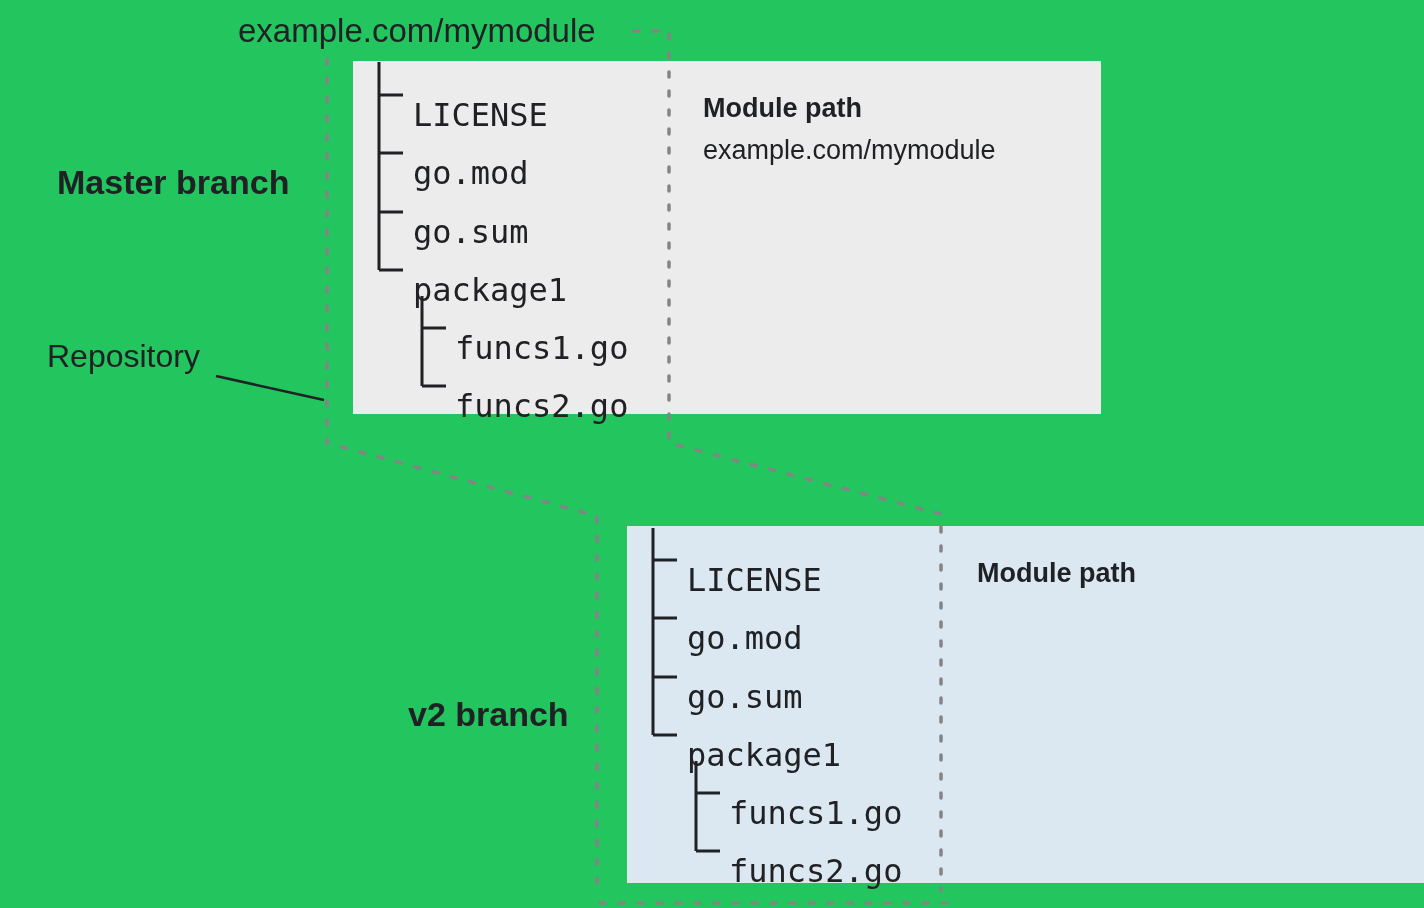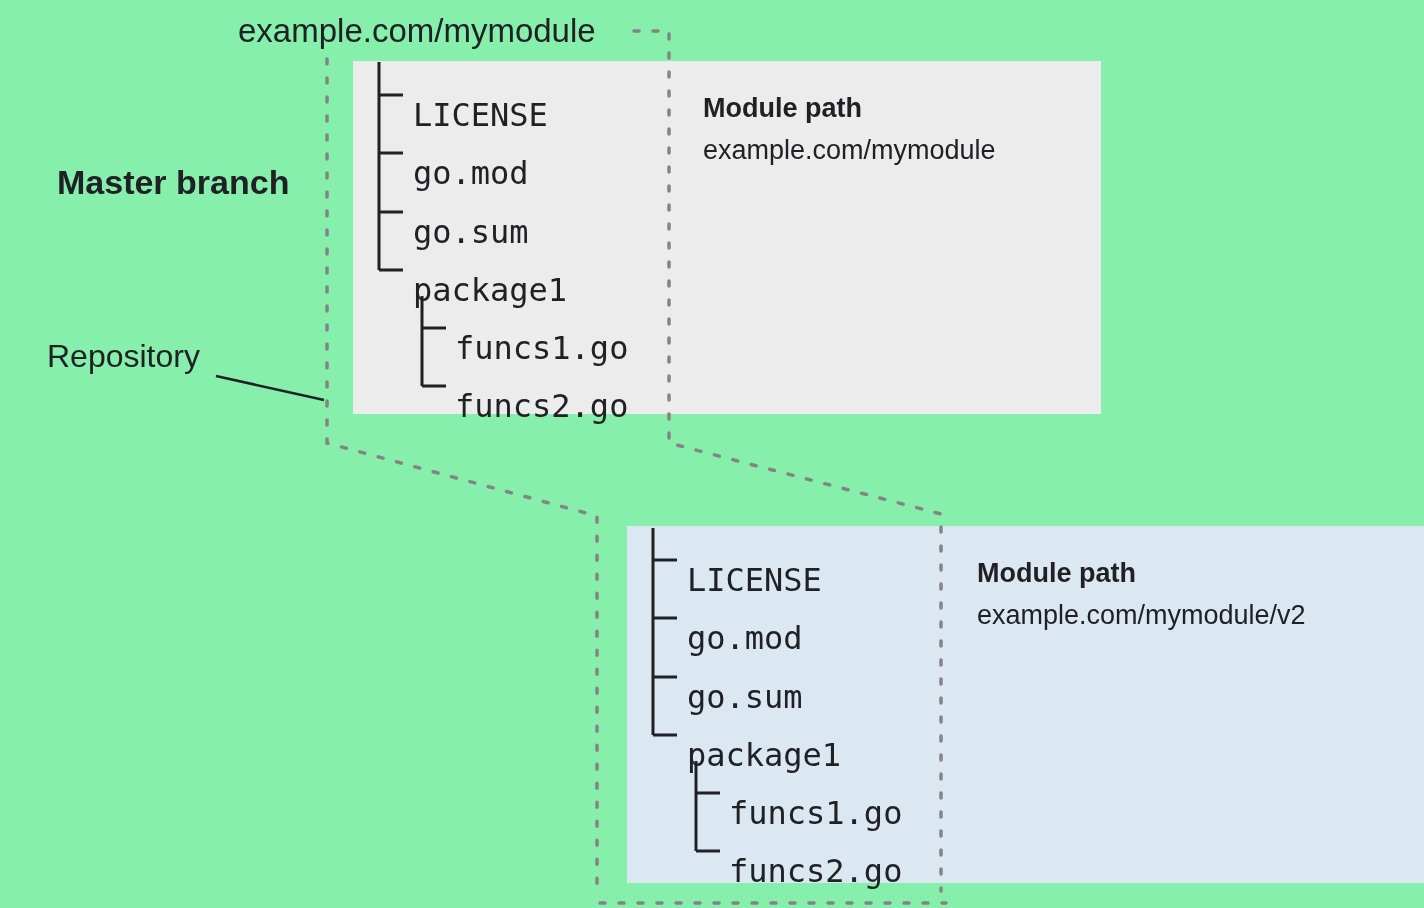--- a/index.html
+++ b/index.html
@@ -1,19 +1,19 @@
 <!DOCTYPE html>
 <html><head>
 <meta charset="utf-8">
 <style>
   html,body{margin:0;padding:0;background:#ffffff;}
   .canvas{
     position:relative;
     width:1424px;height:908px;
-    background:#86efac;
+    background:#22c55e;
     overflow:hidden;
     font-family:"Liberation Sans", sans-serif;
     color:#202124;
   }
   .box{position:absolute;}
   .box.gray{background:#ececec;}
   .box.blue{background:#dce8f1;}
   svg.lines{position:absolute;left:0;top:0;width:1424px;height:908px;}
   .sans{
     position:absolute;
@@ -68,20 +68,21 @@
       <path d="M 696 761 V 851"></path>
       <path d="M 696 793 H 720"></path>
       <path d="M 696 851 H 720"></path>
     </g>
   </svg>
 
   <div class="sans" style="left:238px;top:10px;">example.com/mymodule</div>
 
   <div class="sans" style="left:47px;top:335px;font-size:32px;">Repository</div>
   <div class="sans branch-label" style="left:57px;top:161px;">Master branch</div>
+  <div class="sans branch-label" style="left:408px;top:693px;">v2 branch</div>
 
   <div class="mono-row" style="left:413px;top:75px;">LICENSE</div>
   <div class="mono-row" style="left:413px;top:133px;">go.mod</div>
   <div class="mono-row" style="left:413px;top:192px;">go.sum</div>
   <div class="mono-row" style="left:413px;top:250px;">package1</div>
   <div class="mono-row" style="left:455px;top:308px;">funcs1.go</div>
   <div class="mono-row" style="left:455px;top:366px;">funcs2.go</div>
 
   <div class="module-block" style="left:703px;top:87px;">
     <div class="title">Module path</div>
@@ -90,16 +91,15 @@
 
   <div class="mono-row" style="left:687px;top:540px;">LICENSE</div>
   <div class="mono-row" style="left:687px;top:598px;">go.mod</div>
   <div class="mono-row" style="left:687px;top:657px;">go.sum</div>
   <div class="mono-row" style="left:687px;top:715px;">package1</div>
   <div class="mono-row" style="left:729px;top:773px;">funcs1.go</div>
   <div class="mono-row" style="left:729px;top:831px;">funcs2.go</div>
 
   <div class="module-block" style="left:977px;top:552px;">
     <div class="title">Module path</div>
-    <div>example.com/mymodule/v2</div>
   </div>
 
 </div>
 
 </body></html>

